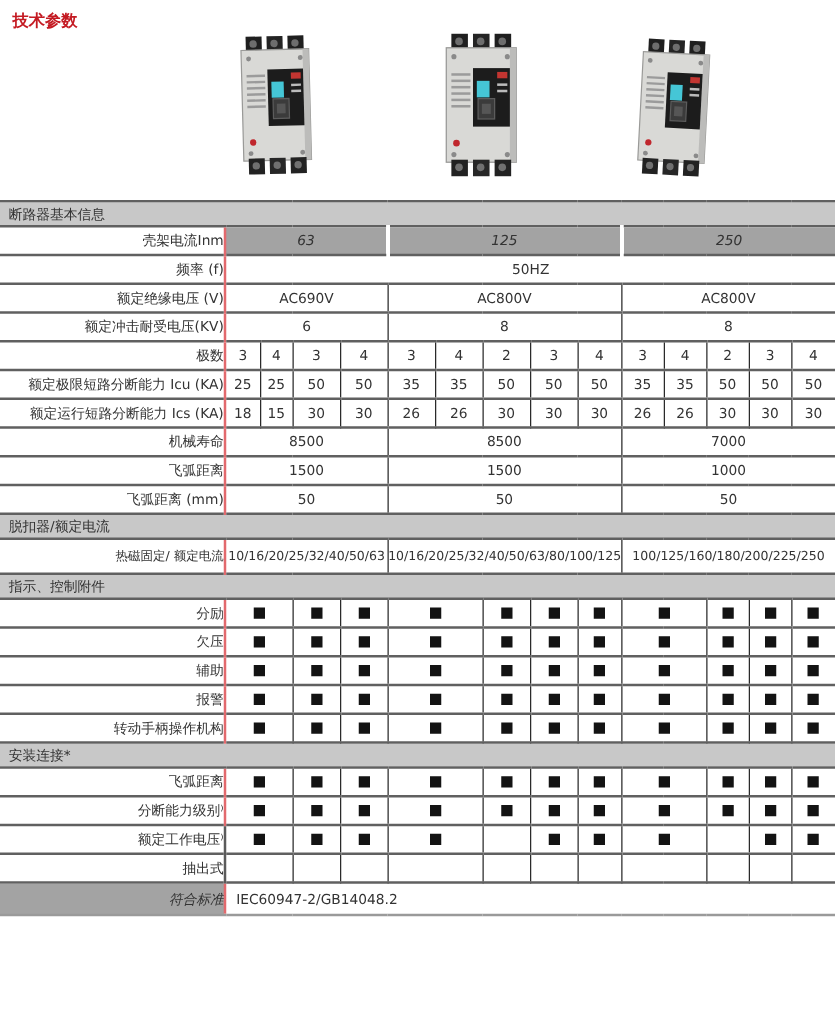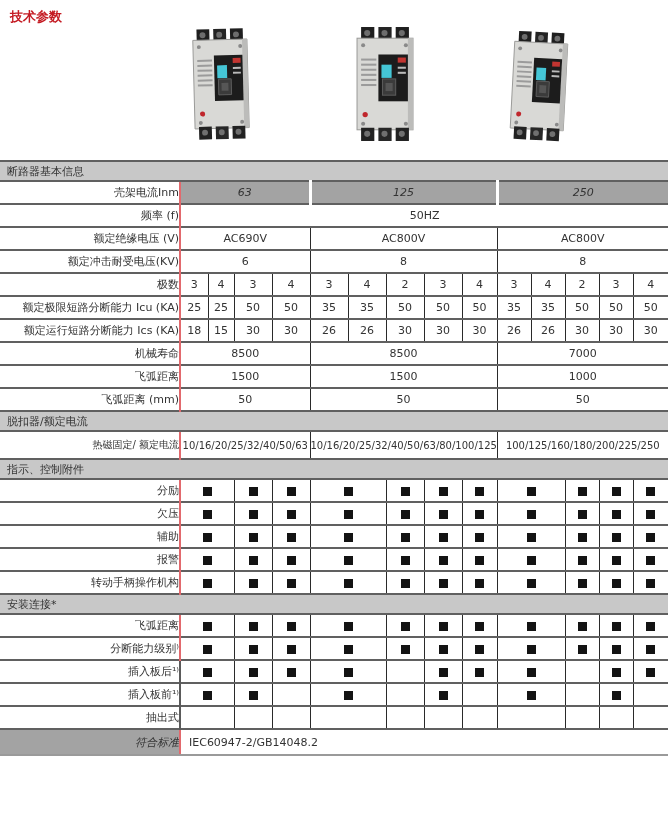--- a/index.html
+++ b/index.html
@@ -367,46 +367,32 @@
           <td colspan="2" class="val"><span class="sq"></span></td>
           <td class="val"><span class="sq"></span></td>
           <td class="val"><span class="sq"></span></td>
           <td class="val"><span class="sq"></span></td>
           <td colspan="2" class="val"><span class="sq"></span></td>
           <td class="val"><span class="sq"></span></td>
           <td class="val"><span class="sq"></span></td>
           <td class="val"><span class="sq"></span></td>
         </tr>
         <tr class="row dark">
-          <td class="lbl">插入板后¹⁾</td>
-          <td colspan="2" class="val first"><span class="sq"></span></td>
-          <td class="val"><span class="sq"></span></td>
-          <td class="val"><span class="sq"></span></td>
-          <td colspan="2" class="val"><span class="sq"></span></td>
-          <td class="val"></td>
-          <td class="val"><span class="sq"></span></td>
-          <td class="val"><span class="sq"></span></td>
-          <td colspan="2" class="val"><span class="sq"></span></td>
-          <td class="val"></td>
-          <td class="val"><span class="sq"></span></td>
-          <td class="val"><span class="sq"></span></td>
-        </tr>
-        <tr class="row dark">
-          <td class="lbl">插入板前¹⁾</td>
-          <td colspan="2" class="val first"><span class="sq"></span></td>
-          <td class="val"><span class="sq"></span></td>
-          <td class="val"></td>
-          <td colspan="2" class="val"><span class="sq"></span></td>
-          <td class="val"></td>
-          <td class="val"><span class="sq"></span></td>
-          <td class="val"></td>
-          <td colspan="2" class="val"><span class="sq"></span></td>
-          <td class="val"></td>
-          <td class="val"><span class="sq"></span></td>
-          <td class="val"></td>
+          <td class="lbl">额定工作电压⁾</td>
+          <td colspan="2" class="val first"><span class="sq"></span></td>
+          <td class="val"><span class="sq"></span></td>
+          <td class="val"><span class="sq"></span></td>
+          <td colspan="2" class="val"><span class="sq"></span></td>
+          <td class="val"></td>
+          <td class="val"><span class="sq"></span></td>
+          <td class="val"><span class="sq"></span></td>
+          <td colspan="2" class="val"><span class="sq"></span></td>
+          <td class="val"></td>
+          <td class="val"><span class="sq"></span></td>
+          <td class="val"><span class="sq"></span></td>
         </tr>
         <tr class="row dark">
           <td class="lbl">抽出式</td>
           <td colspan="2" class="val first"></td>
           <td class="val"></td>
           <td class="val"></td>
           <td colspan="2" class="val"></td>
           <td class="val"></td>
           <td class="val"></td>
           <td class="val"></td>

